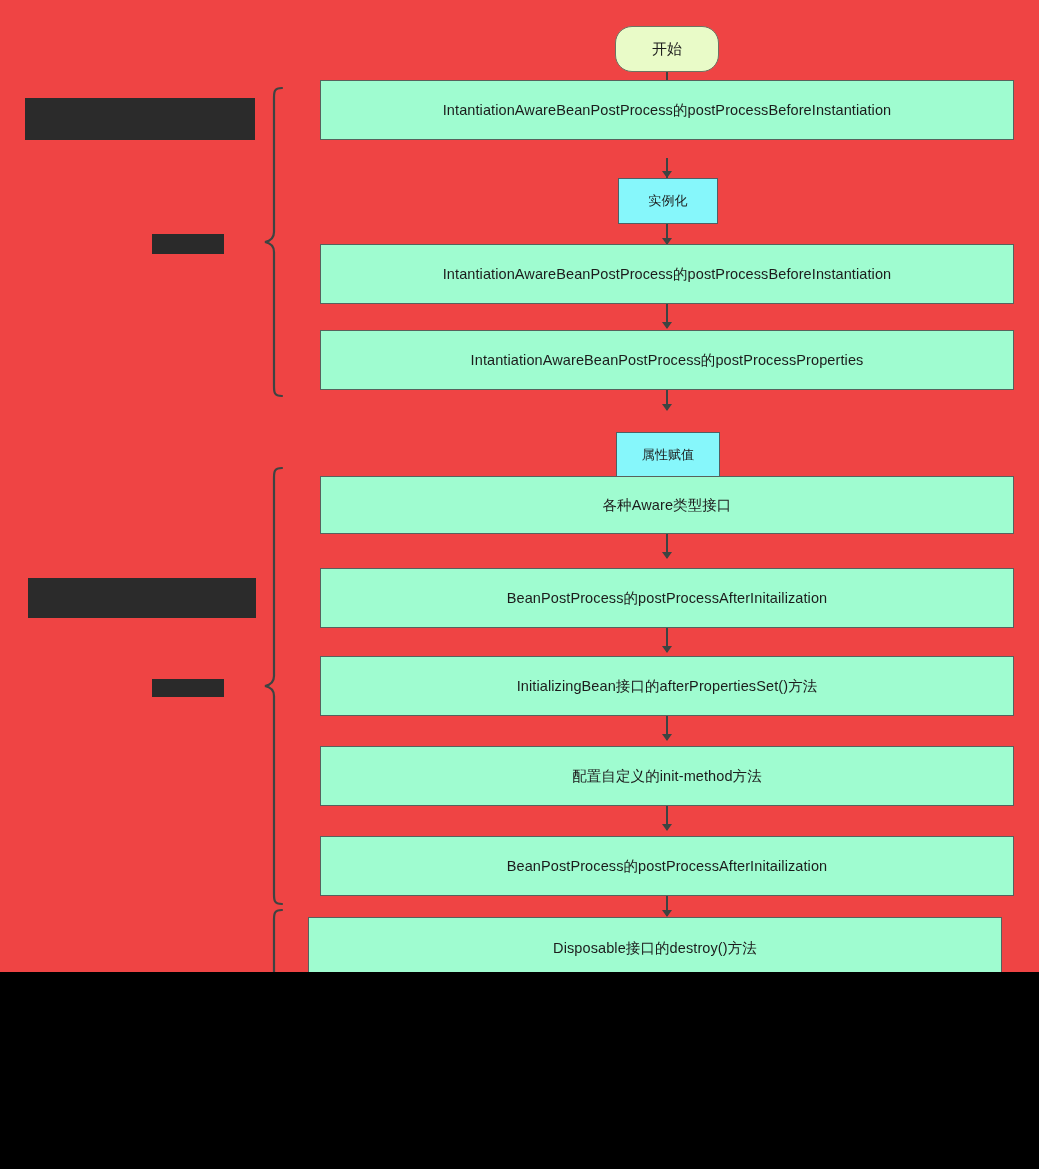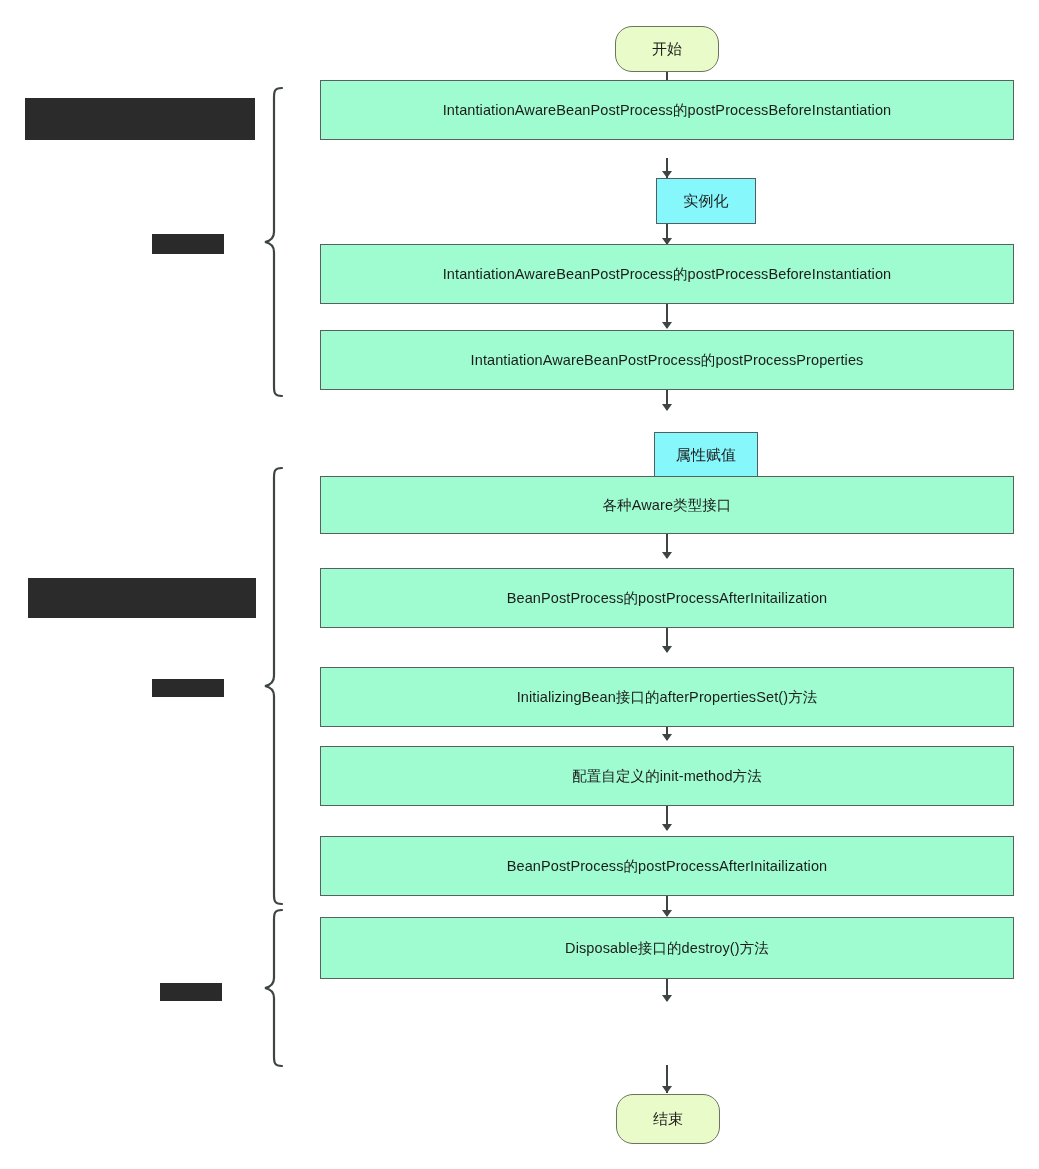--- a/index.html
+++ b/index.html
@@ -6,22 +6,22 @@
   * { box-sizing: border-box; }
   html, body {
     margin: 0;
     padding: 0;
     background: #000000;
     font-family: "Liberation Sans", "DejaVu Sans", sans-serif;
   }
   #canvas {
     position: relative;
     width: 1039px;
-    height: 1169px;
-    background: #ffffff;
+    height: 972px;
+    background: #ef4444;
     overflow: hidden;
   }
 
   
   .node {
     position: absolute;
     display: flex;
     align-items: center;
     justify-content: center;
     text-align: center;
@@ -39,22 +39,21 @@
   }
   .node.terminal {
     background: #e9fbc8;
     border: 1.5px solid #6d7362;
     border-radius: 17px;
     font-size: 15px;
   }
   .node.state {
     background: #86f7fb;
     border: 1.5px solid #4f5f63;
-    font-size: 15px;
-    margin-left: 38px;
+    font-size: 13px;
   }
 
   
   .conn {
     position: absolute;
     background: #3d4442;
     width: 2px;
     z-index: 1;
   }
   .arrowhead {
@@ -191,33 +190,33 @@
   </div>
 
   <div class="node process" style="left:320px; top:476px; width:694px; height:58px;">
     <span>各种Aware类型接口</span>
   </div>
 
   <div class="node process" style="left:320px; top:568px; width:694px; height:60px;">
     <span>BeanPostProcess的postProcessAfterInitailization</span>
   </div>
 
-  <div class="node process" style="left:320px; top:656px; width:694px; height:60px;margin-top:11px;">
+  <div class="node process" style="left:320px; top:656px; width:694px; height:60px;">
     <span>InitializingBean接口的afterPropertiesSet()方法</span>
   </div>
 
   <div class="node process" style="left:320px; top:746px; width:694px; height:60px;">
     <span>配置自定义的init-method方法</span>
   </div>
 
   <div class="node process" style="left:320px; top:836px; width:694px; height:60px;">
     <span>BeanPostProcess的postProcessAfterInitailization</span>
   </div>
 
-  <div class="node process" style="left:320px; top:917px; width:694px; height:62px;">
+  <div class="node process" style="left:308px; top:917px; width:694px; height:62px;">
     <span>Disposable接口的destroy()方法</span>
   </div>
 
 
   <div class="node terminal" style="left:616px; top:1094px; width:104px; height:50px;">
     <span>结束</span>
   </div>
 
 </div>
 

